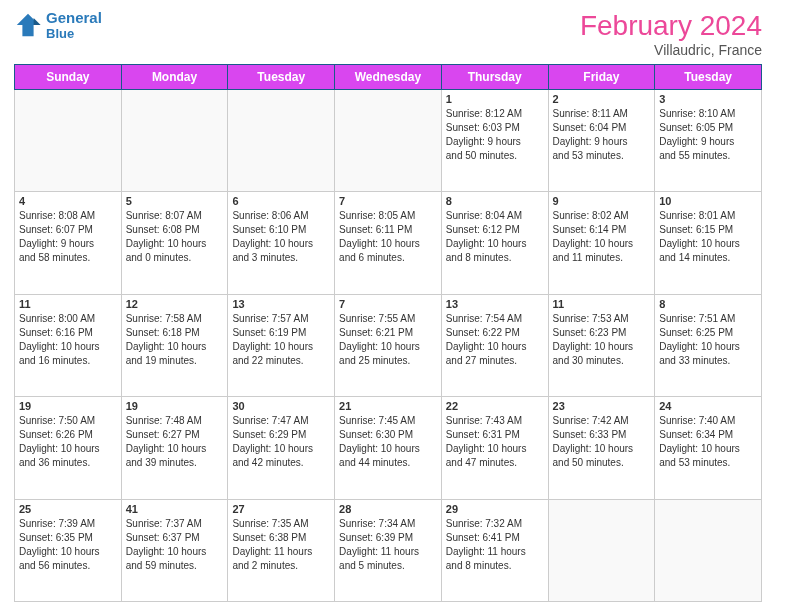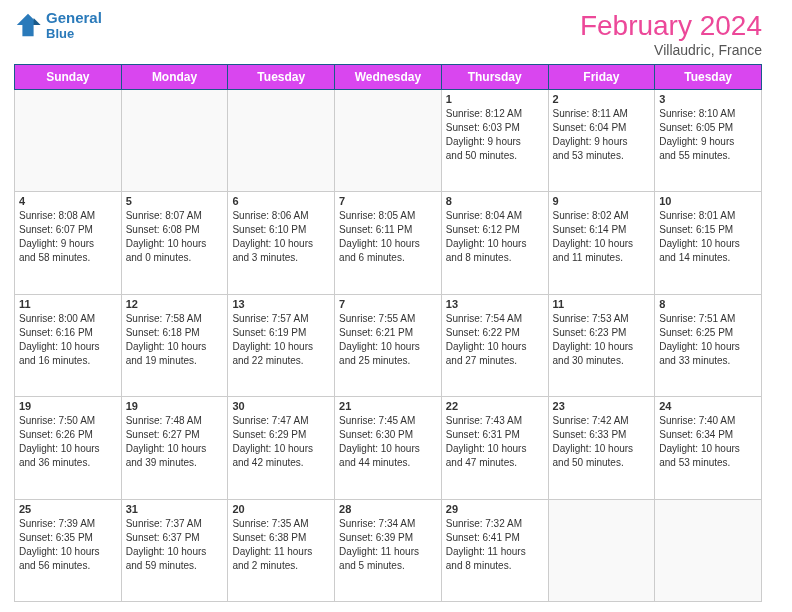--- a/index.html
+++ b/index.html
@@ -225,25 +225,25 @@
             <span class="day-num">24</span>
             <div class="day-info">Sunrise: 7:40 AM<br>Sunset: 6:34 PM<br>Daylight: 10 hours<br>and 53 minutes.</div>
           </td>
         </tr>
         <tr>
           <td>
             <span class="day-num">25</span>
             <div class="day-info">Sunrise: 7:39 AM<br>Sunset: 6:35 PM<br>Daylight: 10 hours<br>and 56 minutes.</div>
           </td>
           <td>
-            <span class="day-num">31</span>
+            <span class="day-num">41</span>
             <div class="day-info">Sunrise: 7:37 AM<br>Sunset: 6:37 PM<br>Daylight: 10 hours<br>and 59 minutes.</div>
           </td>
           <td>
-            <span class="day-num">20</span>
+            <span class="day-num">27</span>
             <div class="day-info">Sunrise: 7:35 AM<br>Sunset: 6:38 PM<br>Daylight: 11 hours<br>and 2 minutes.</div>
           </td>
           <td>
             <span class="day-num">28</span>
             <div class="day-info">Sunrise: 7:34 AM<br>Sunset: 6:39 PM<br>Daylight: 11 hours<br>and 5 minutes.</div>
           </td>
           <td>
             <span class="day-num">29</span>
             <div class="day-info">Sunrise: 7:32 AM<br>Sunset: 6:41 PM<br>Daylight: 11 hours<br>and 8 minutes.</div>
           </td>

